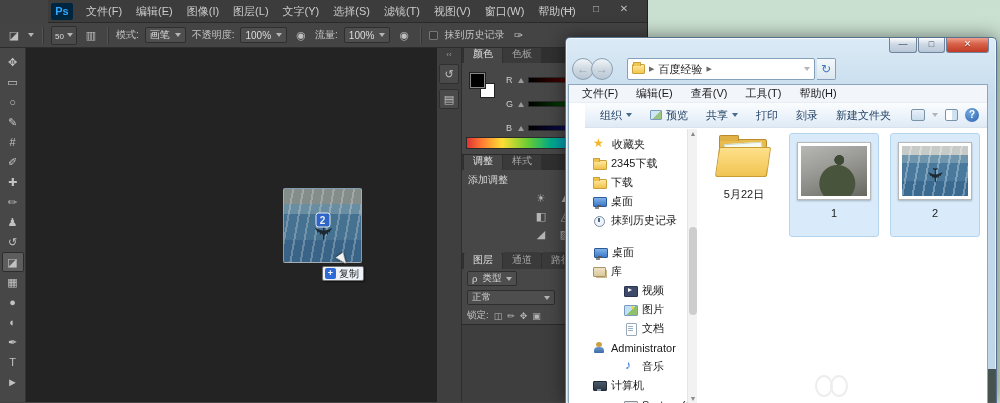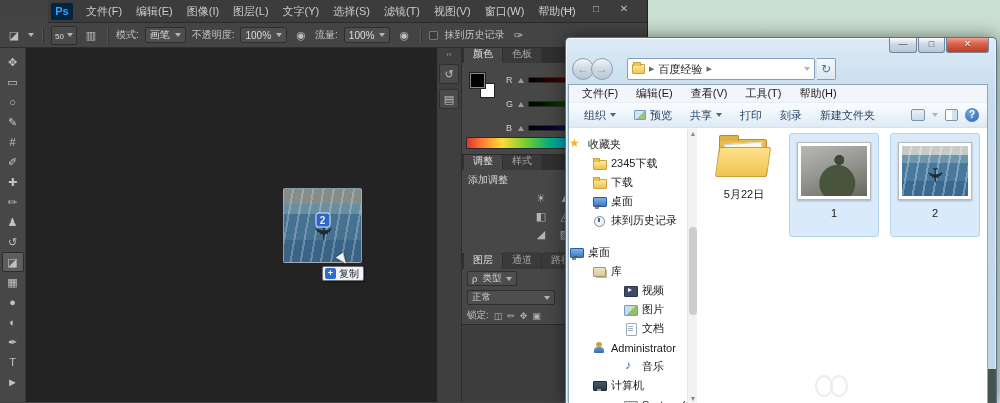--- a/index.html
+++ b/index.html
@@ -91,32 +91,32 @@
   .bc-name { font-size:11px; color:#1a1a1a; }
   .addr-dd { margin-left:auto; }
   .refresh-btn { width:19px; height:22px; margin-left:2px; background:linear-gradient(180deg,#f4f8fb,#dce7f0); border:1px solid #84a0ba; border-left:none; border-radius:0 2px 2px 0; color:#3a78c2; font-size:12px; text-align:center; line-height:20px; }
   .search-field { margin-left:6px; flex:1; height:22px; background:#fff; border:1px solid #84a0ba; border-radius:2px; display:flex; align-items:center; padding:0 5px; }
   .search-text { font-size:11px; color:#8a8a8a; flex:1; }
   .mag-icon { width:10px; height:10px; border:2px solid #4376b0; border-radius:50%; position:relative; margin-right:2px; }
   .mag-icon::after { content:""; position:absolute; left:8px; top:8px; width:5px; height:2px; background:#4376b0; transform:rotate(45deg); transform-origin:0 0; }
   .ex-content { position:absolute; left:2px; right:8px; top:46px; bottom:0; background:#fff; border:1px solid #8ba7bd; border-bottom:none; }
   .ex-menubar { height:18px; background:#f2f6fb; display:flex; align-items:center; padding-left:4px; border-bottom:1px solid #e8eef5; }
   .ex-menu-item { font-size:11px; color:#1a1a1a; padding:0 9px; }
-  .ex-cmdbar { height:25px; background:linear-gradient(180deg,#fbfdfe,#eaf2fa 60%,#dfeaf5); border-bottom:1px solid #d7e2ee; display:flex; align-items:center; padding:0 8px; gap:4px; }
+  .ex-cmdbar { height:25px; background:linear-gradient(180deg,#fbfdfe,#eaf2fa 60%,#dfeaf5); border-bottom:1px solid #d7e2ee; display:flex; align-items:center; padding:0 8px; gap:4px;margin-left:16px; }
   .cmd { font-size:11px; color:#1e3c5f; padding:0 7px; display:flex; align-items:center; gap:4px; }
   .cmd .dd-arrow { border-top-color:#4a6a8a; border-left-width:3px; border-right-width:3px; }
   .cmd-pic-icon { width:12px; height:10px; border:1px solid #7a9ac0; background:linear-gradient(135deg,#cfe6f5 0 55%,#9cc37f 55%); border-radius:1px; }
   .cmd-right { margin-left:auto; display:flex; align-items:center; gap:7px; }
   .views-icon { width:14px; height:12px; border:1px solid #7a93ab; background:linear-gradient(180deg,#e8f1f8,#c8dcec); border-radius:2px; }
   .pane-icon { width:13px; height:12px; border:1px solid #7a93ab; border-radius:2px; background:linear-gradient(90deg,#fff 0 55%,#cfe2f2 55%); }
   .help-icon { width:14px; height:14px; border-radius:50%; background:radial-gradient(circle at 35% 30%,#6fa8e0,#2f62ae); color:#fff; font-size:10px; font-weight:bold; text-align:center; line-height:14px; }
   .ex-main { position:absolute; left:0; right:0; top:44px; bottom:0; display:flex; }
   .ex-nav { width:128px; position:relative; padding-top:6px; }
   .nav-item { display:flex; align-items:center; gap:5px; height:19px; font-size:11px; color:#1a1a1a; white-space:nowrap; }
-  .lvl0 { padding-left:0; } .lvl1 { padding-left:23px; } .lvl2 { padding-left:54px; }
+  .lvl0 { padding-left:24px; } .lvl1 { padding-left:23px; } .lvl2 { padding-left:54px; }
   .gap-top { margin-top:13px; }
   .nav-scroll { position:absolute; right:0; top:0; bottom:0; width:10px; background:#f2f2f2; border-left:1px solid #e4e4e4; }
   .nav-scroll .thumb { position:absolute; left:1px; width:8px; top:98px; height:88px; background:#cdcdcd; border-radius:4px; }
   .nav-scroll .arr { position:absolute; left:0; width:10px; color:#8a8a8a; font-size:7px; text-align:center; }
   .arr.up { top:1px; } .arr.dn { bottom:1px; }
   
   .nic { width:14px; height:13px; position:relative; flex:none; }
   .nic-star::before { content:"★"; color:#f5b426; font-size:12px; position:absolute; left:0; top:-2px; }
   .nic-folder::before { content:""; position:absolute; left:1px; top:3px; width:12px; height:8px; background:linear-gradient(180deg,#ffe9a0,#f0c24a); border:1px solid #c9a23e; border-radius:1px; }
   .nic-folder::after { content:""; position:absolute; left:1px; top:1px; width:5px; height:3px; background:#f0c24a; border:1px solid #c9a23e; border-bottom:none; border-radius:1px 1px 0 0; }

